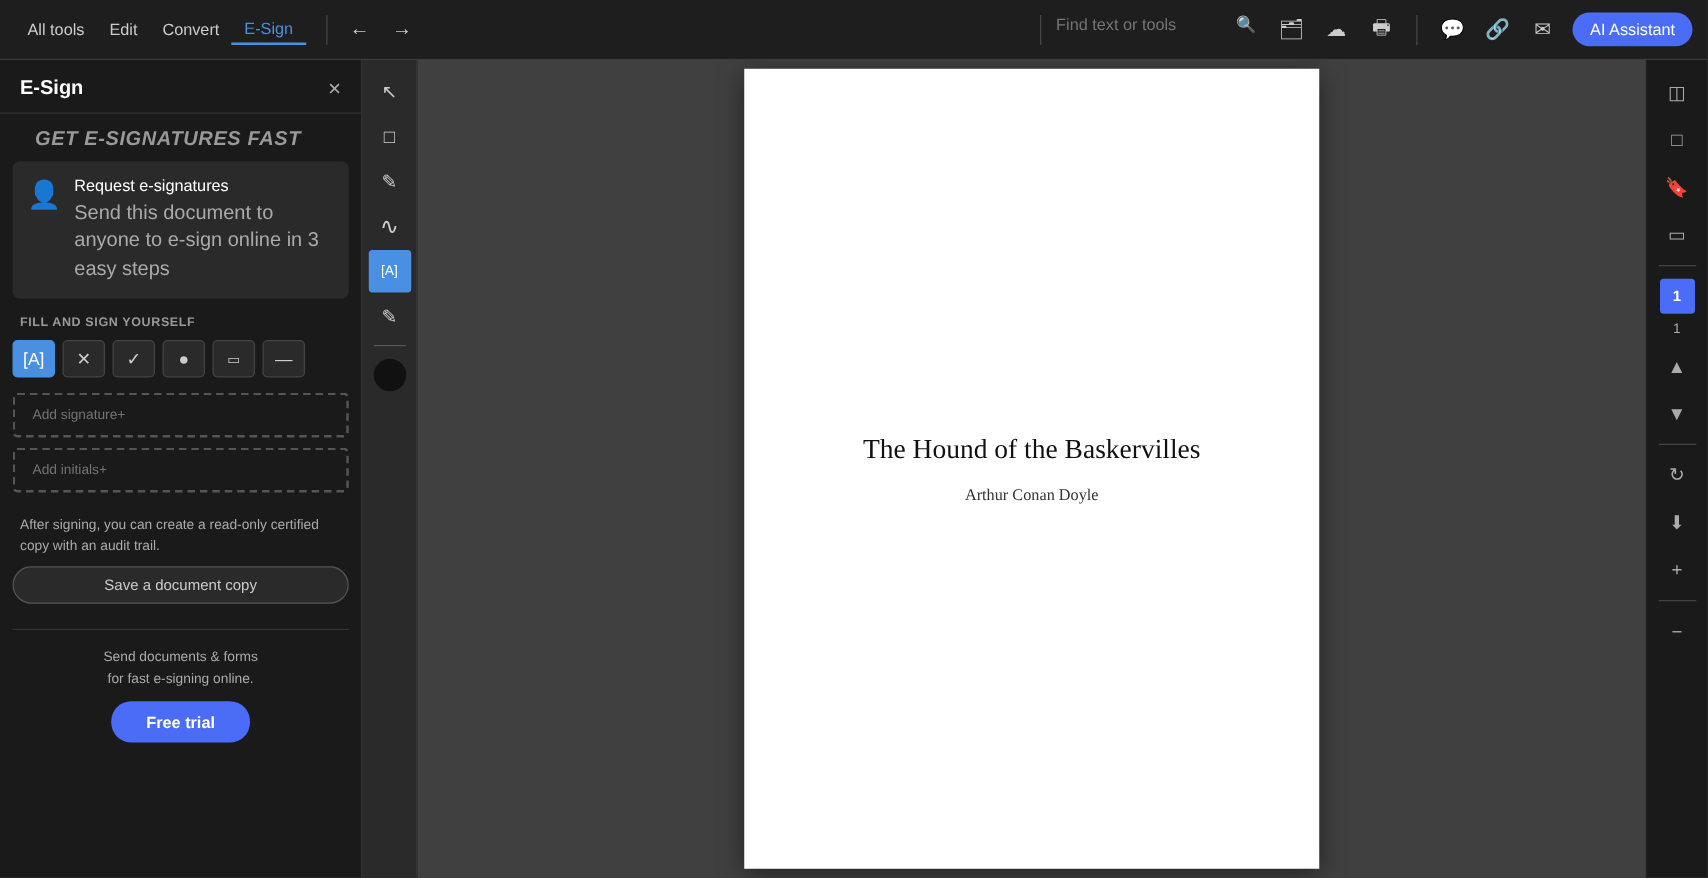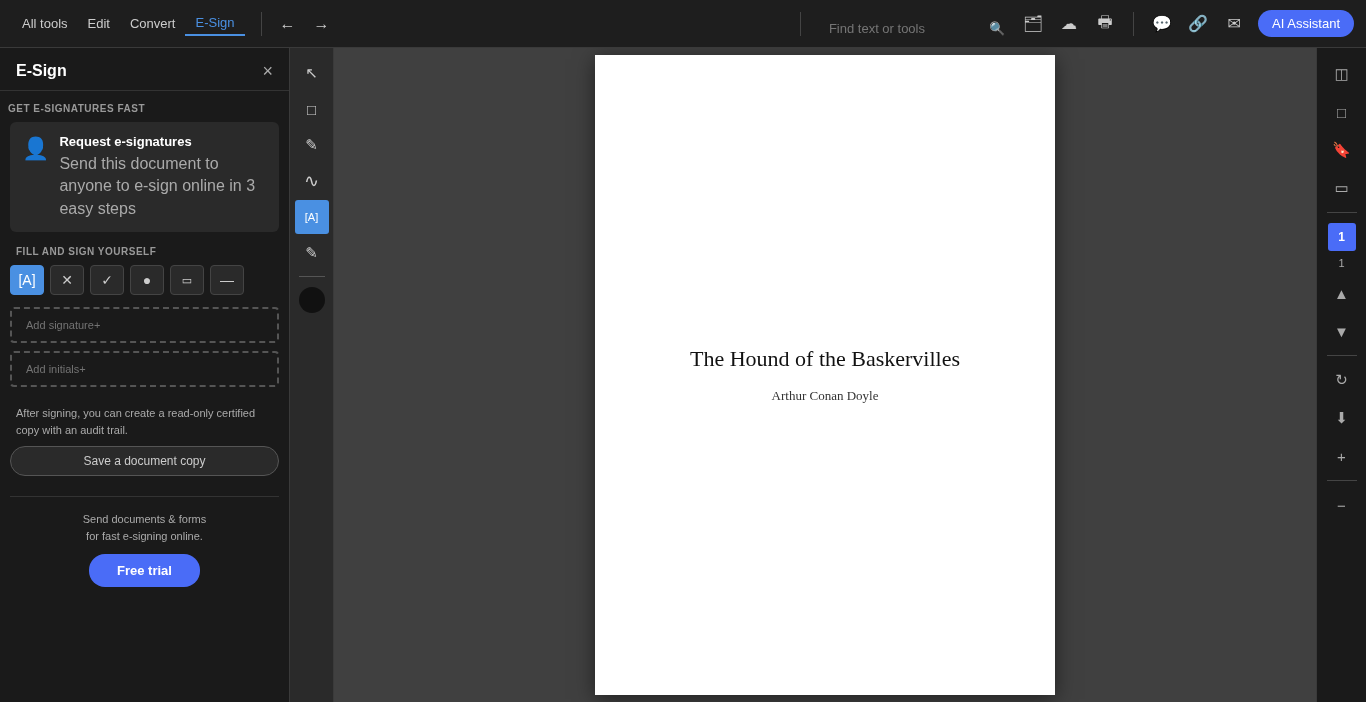--- a/index.html
+++ b/index.html
@@ -31,22 +31,22 @@
     }
     .toolbar-divider {
       width: 1px;
       height: 24px;
       background: #444;
       margin: 0 8px;
     }
     .toolbar-search {
       margin-left: auto;
       display: flex;
-      align-items: flex-end;
-      gap: 20px;
+      align-items: flex-start;
+      gap: 4px;
       color: #aaa;
       font-size: 13px;
       cursor: pointer;
     }
     .toolbar-search input {
       background: transparent;
       border: none;
       outline: none;
       color: #aaa;
       font-size: 13px;
@@ -120,46 +120,47 @@
       font-weight: bold;
     }
     .esign-close {
       color: #aaa;
       cursor: pointer;
       font-size: 18px;
       line-height: 1;
     }
     .section-label {
       color: #999;
-      font-size: 10px;
+      font-size: 16px;
       font-weight: bold;
       letter-spacing: 0.5px;
-      padding: 12px 8px 8px;
+      padding: 12px 28px 8px;
       text-transform: uppercase;
+      font-style: italic;
     }
     .request-esig-card {
       margin: 0 10px;
       background: #2a2a2a;
       border-radius: 6px;
       padding: 12px;
       display: flex;
       align-items: flex-start;
       gap: 10px;
       cursor: pointer;
     }
     .req-icon {
       font-size: 22px;
       color: #4a90e2;
       flex-shrink: 0;
       margin-top: 2px;
     }
     .req-text-title {
       color: #fff;
       font-size: 13px;
-      font-weight: bold;
+      font-weight: normal;
       margin-bottom: 4px;
     }
     .req-text-sub {
       color: #aaa;
       font-size: 16px;
       line-height: 1.4;
     }
     .fill-sign-label {
       color: #999;
       font-size: 10px;

